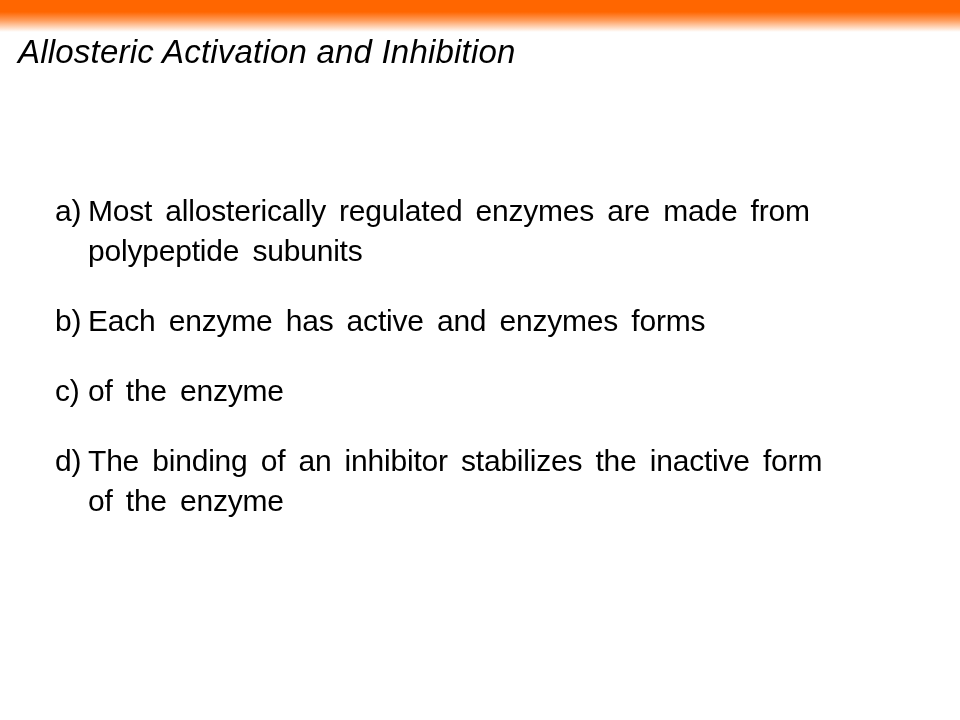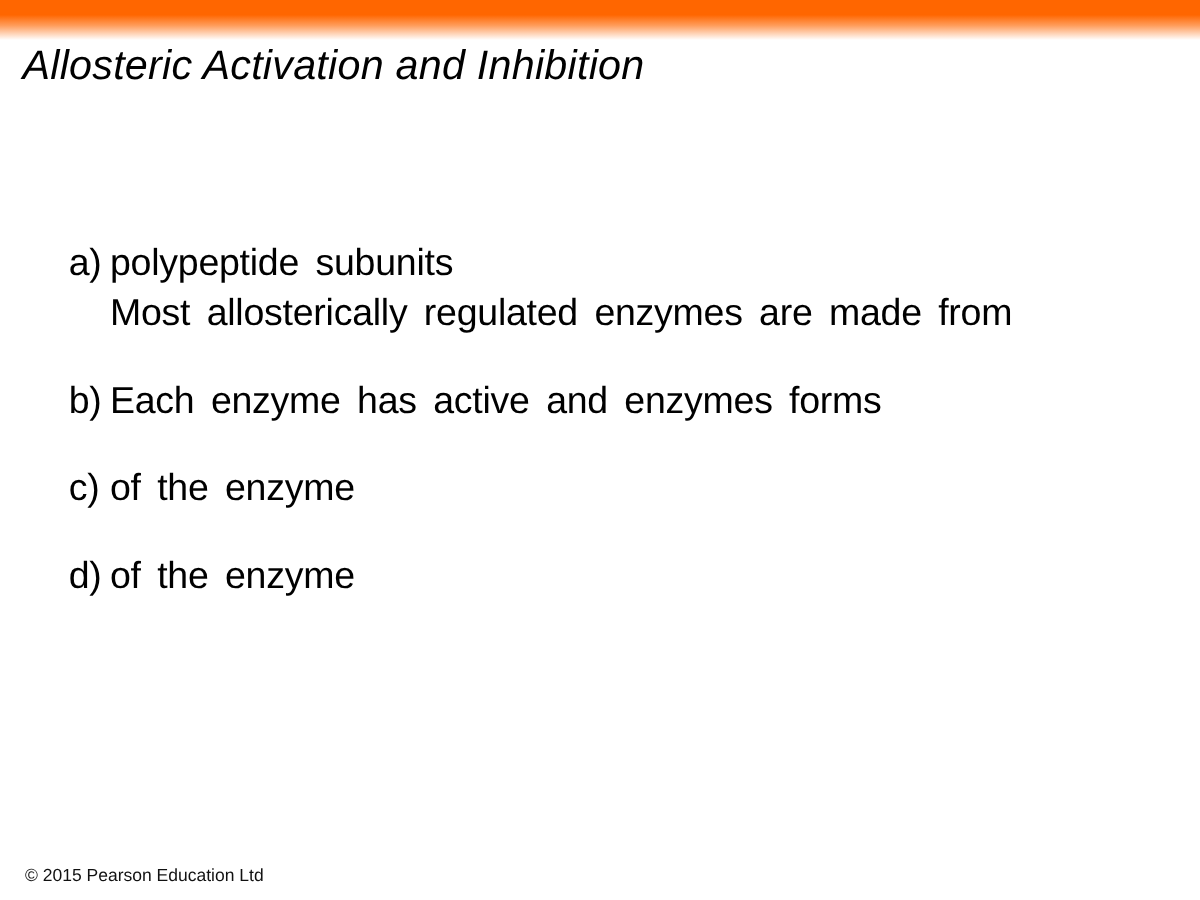--- a/index.html
+++ b/index.html
@@ -83,43 +83,43 @@
 
   <div class="top-bar"></div>
 
   <h1 class="title">Allosteric Activation and Inhibition</h1>
 
   <div class="list">
 
     <div class="item">
       <span class="marker">a)</span>
       <span class="text">
+        <span class="line">Most allosterically regulated enzymes are made from</span>
         <span class="line">polypeptide subunits</span>
-        <span class="line">Most allosterically regulated enzymes are made from</span>
       </span>
     </div>
 
     <div class="item">
       <span class="marker">b)</span>
       <span class="text">
         <span class="line">Each enzyme has active and enzymes forms</span>
       </span>
     </div>
 
     <div class="item">
       <span class="marker">c)</span>
       <span class="text">
         <span class="line">of the enzyme</span>
       </span>
     </div>
 
     <div class="item">
       <span class="marker">d)</span>
       <span class="text">
+        <span class="line">The binding of an inhibitor stabilizes the inactive form</span>
         <span class="line">of the enzyme</span>
       </span>
     </div>
 
   </div>
 
-  <div class="footer">© 2015 Pearson Education Ltd</div>
 
 </div>
 
 </body></html>

